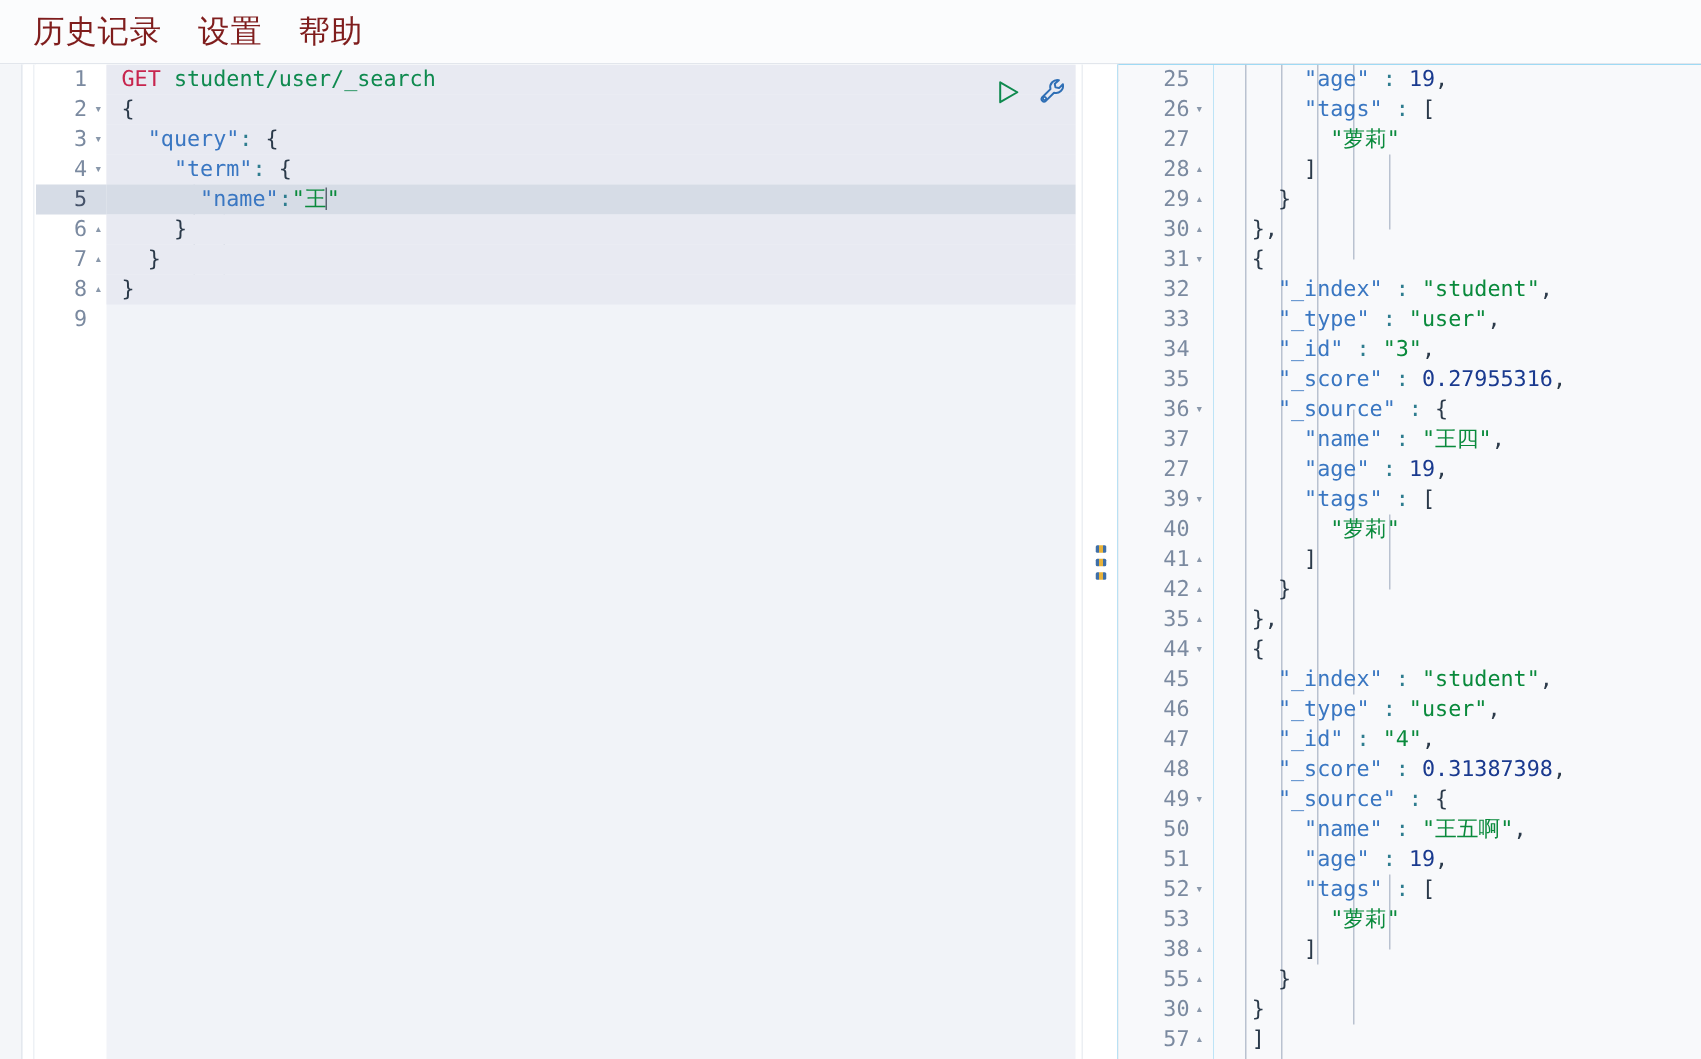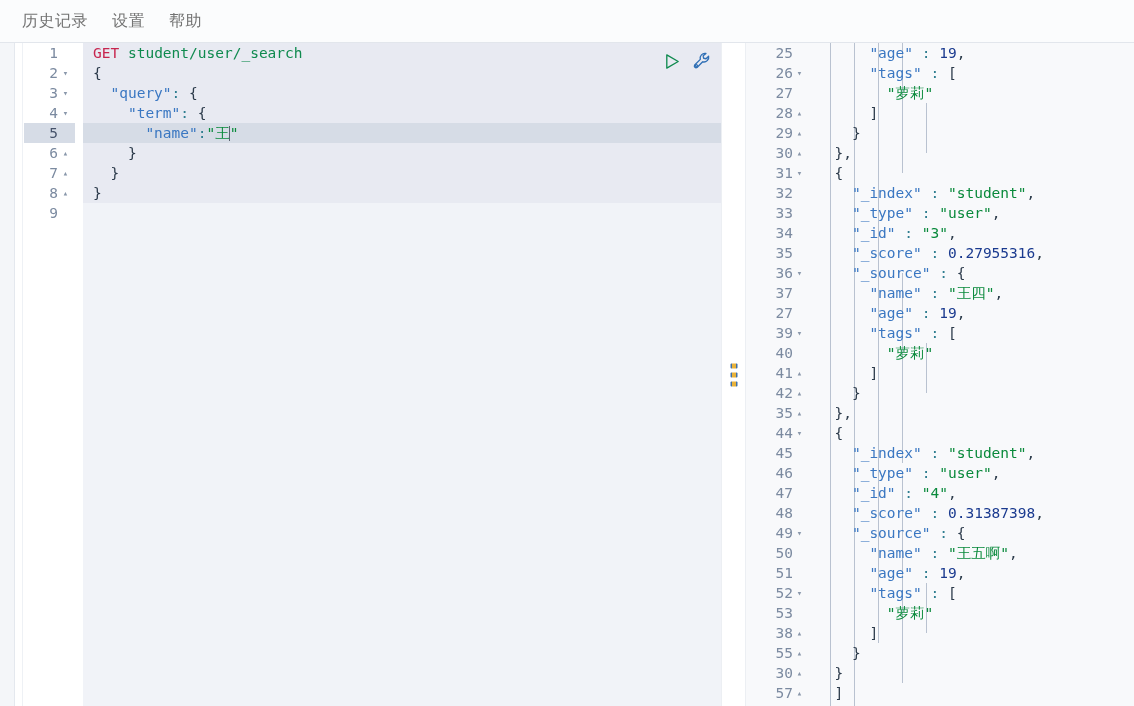--- a/index.html
+++ b/index.html
@@ -22,22 +22,22 @@
     left: 0; top: 0;
     width: 1134px; height: 43px;
     background: #fbfcfd;
     border-bottom: 1px solid #e2e6ec;
     box-sizing: border-box;
     display: flex;
     align-items: center;
     padding-left: 22px;
   }
   .menu-item {
-    font-size: 16px;
-    color: #737373;
+    font-size: 21px;
+    color: #7f1d1d;
     margin-right: 24px;
     cursor: default;
     letter-spacing: 0.5px;
     font-family: "DejaVu Sans", "Liberation Sans", sans-serif;
   }
 
   
   .console {
     position: absolute;
     left: 0; top: 43px;
@@ -72,21 +72,21 @@
     overflow: hidden;
   }
   .gutter {
     position: absolute;
     left: 0; top: 0;
     width: 51px; height: 663px;
     background: #ffffff;
   }
   .code-area {
     position: absolute;
-    left: 59px; top: 0;
+    left: 47px; top: 0;
     width: 646px; height: 663px;
     background: #f1f3f8;
   }
 
   .ln {
     position: relative;
     height: 20px;
     line-height: 20px;
     font-family: "DejaVu Sans Mono", "Liberation Mono", monospace;
     font-size: 14.5px;

